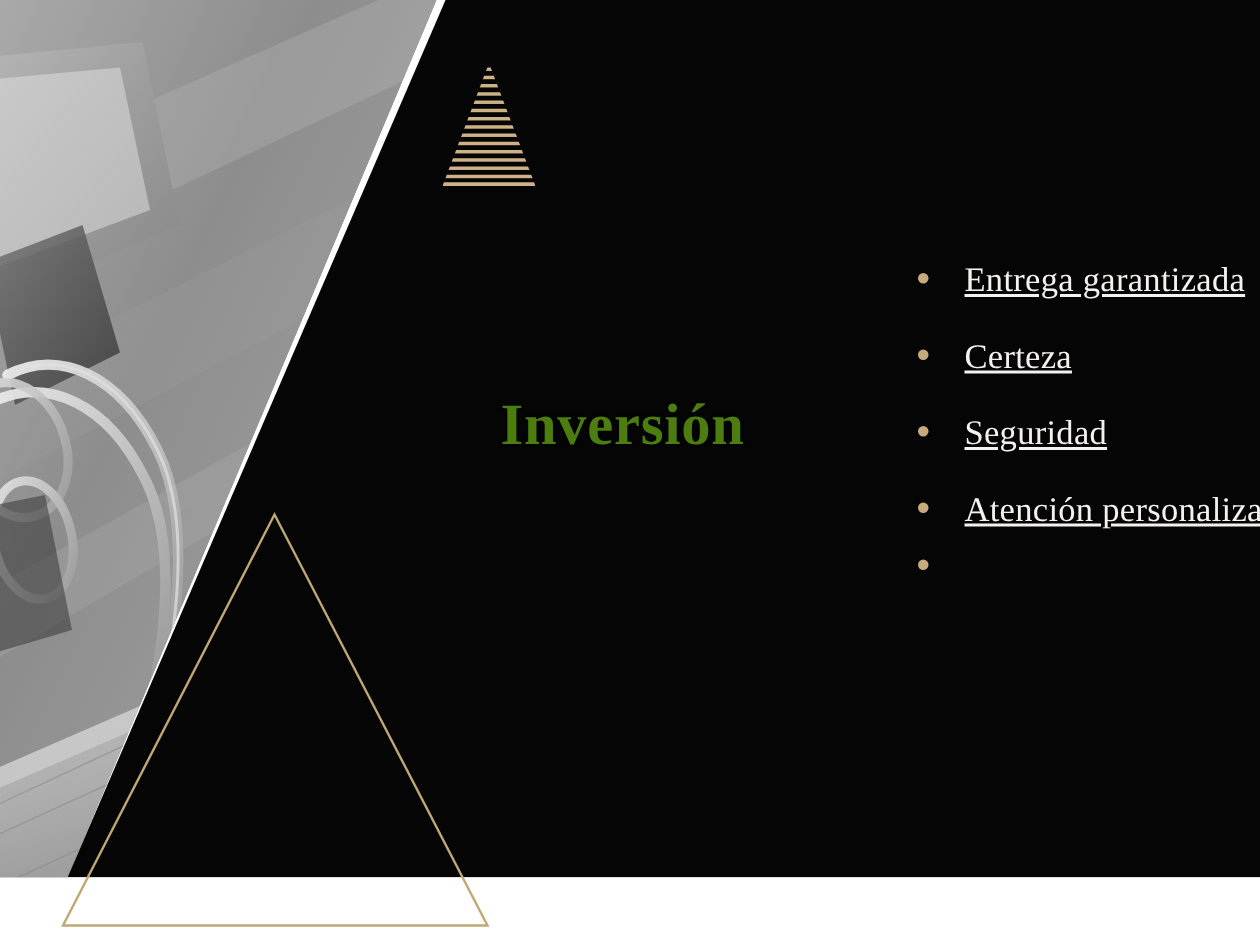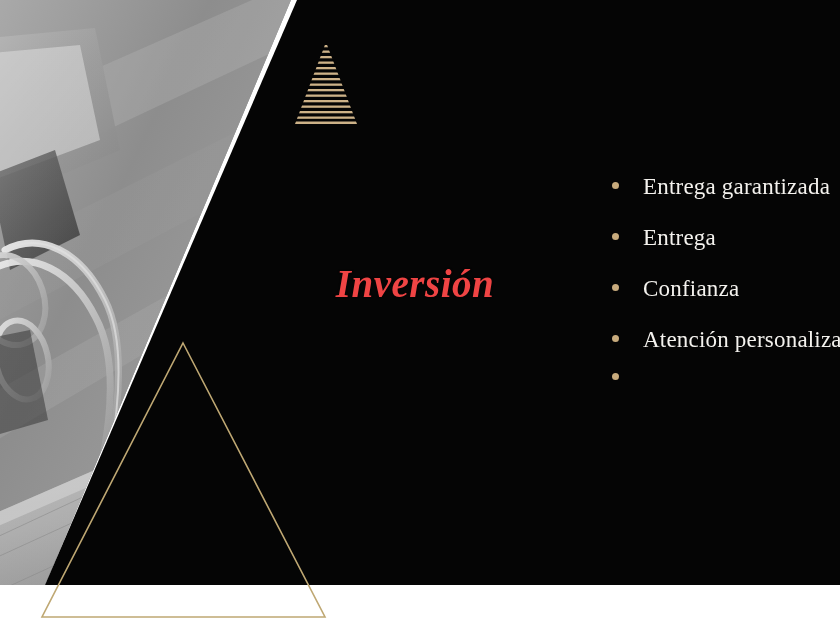--- a/index.html
+++ b/index.html
@@ -63,27 +63,26 @@
     left: 295px; top: 42px;
     width: 62px; height: 82px;
   }
 
   
   .title {
     position: absolute;
     left: 255px; top: 258px;
     width: 320px;
     text-align: center;
-    color: #ef4444;
+    color: #4d7c0f;
     font-weight: bold;
     font-size: 39px;
     line-height: 52px;
     letter-spacing: 0.5px;
     text-shadow: 0 0 2px rgba(0,0,0,0.6);
-    font-style: italic;
   }
   .title-line { display: block; white-space: nowrap; }
 
   
   .bullets {
     position: absolute;
     left: 612px; top: 174px;
     width: 300px;
   }
   .bullet-row {
@@ -99,20 +98,21 @@
     position: relative;
     top: -5px;
   }
   .bullet-text {
     margin-left: 24px;
     color: #f4f2ee;
     font-size: 23px;
     line-height: 26px;
     white-space: nowrap;
     letter-spacing: 0.2px;
+    text-decoration: underline;
   }
 </style>
 </head>
 <body>
 
 <div id="slide">
 
   <div class="photo">
     <svg class="photo-img" viewBox="0 0 300 630" preserveAspectRatio="none">
       <defs>
@@ -224,25 +224,25 @@
     <span class="title-line">Inversión</span>
   </div>
 
   <div class="bullets">
     <div class="bullet-row">
       <span class="bullet-dot"></span>
       <span class="bullet-text">Entrega garantizada</span>
     </div>
     <div class="bullet-row">
       <span class="bullet-dot"></span>
-      <span class="bullet-text">Entrega</span>
-    </div>
-    <div class="bullet-row">
-      <span class="bullet-dot"></span>
-      <span class="bullet-text">Confianza</span>
+      <span class="bullet-text">Certeza</span>
+    </div>
+    <div class="bullet-row">
+      <span class="bullet-dot"></span>
+      <span class="bullet-text">Seguridad</span>
     </div>
     <div class="bullet-row">
       <span class="bullet-dot"></span>
       <span class="bullet-text">Atención personalizada</span>
     </div>
     <div class="bullet-row">
       <span class="bullet-dot"></span>
     </div>
   </div>
 

